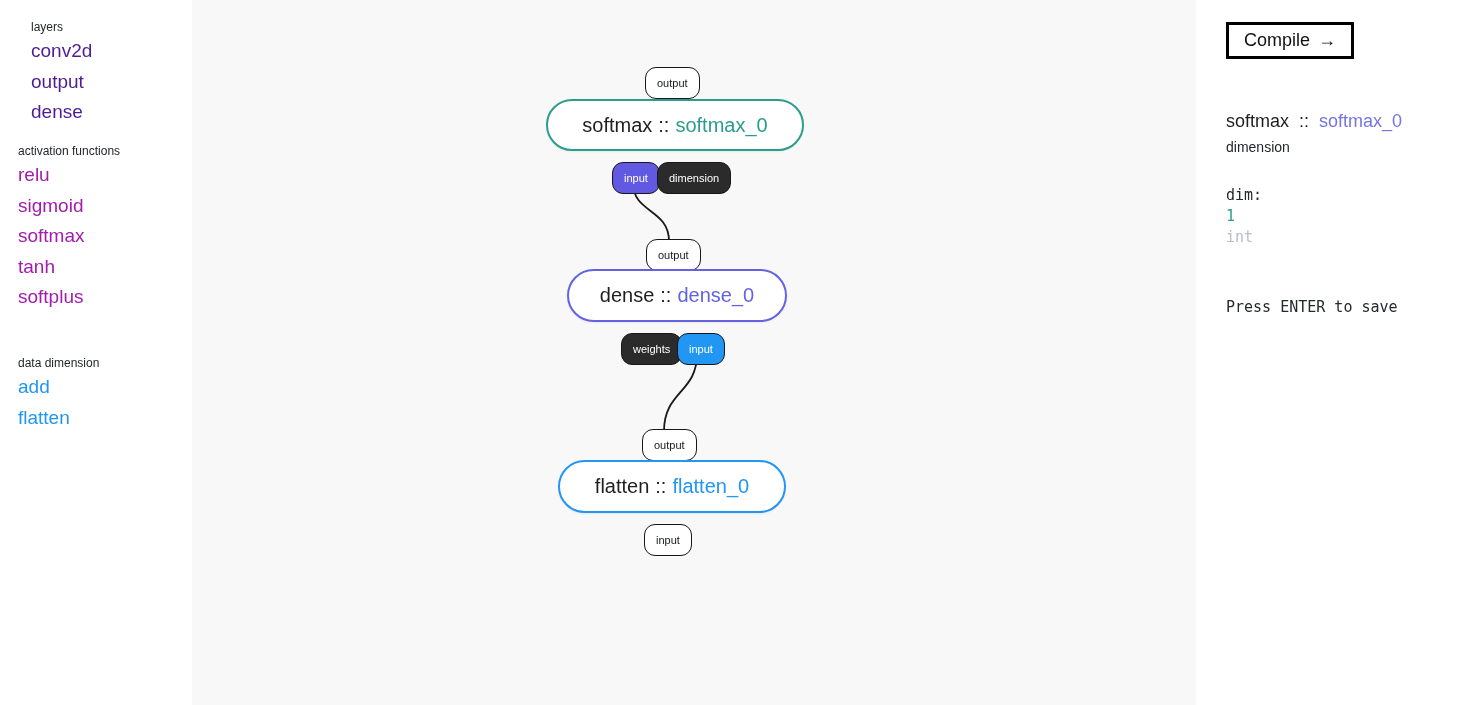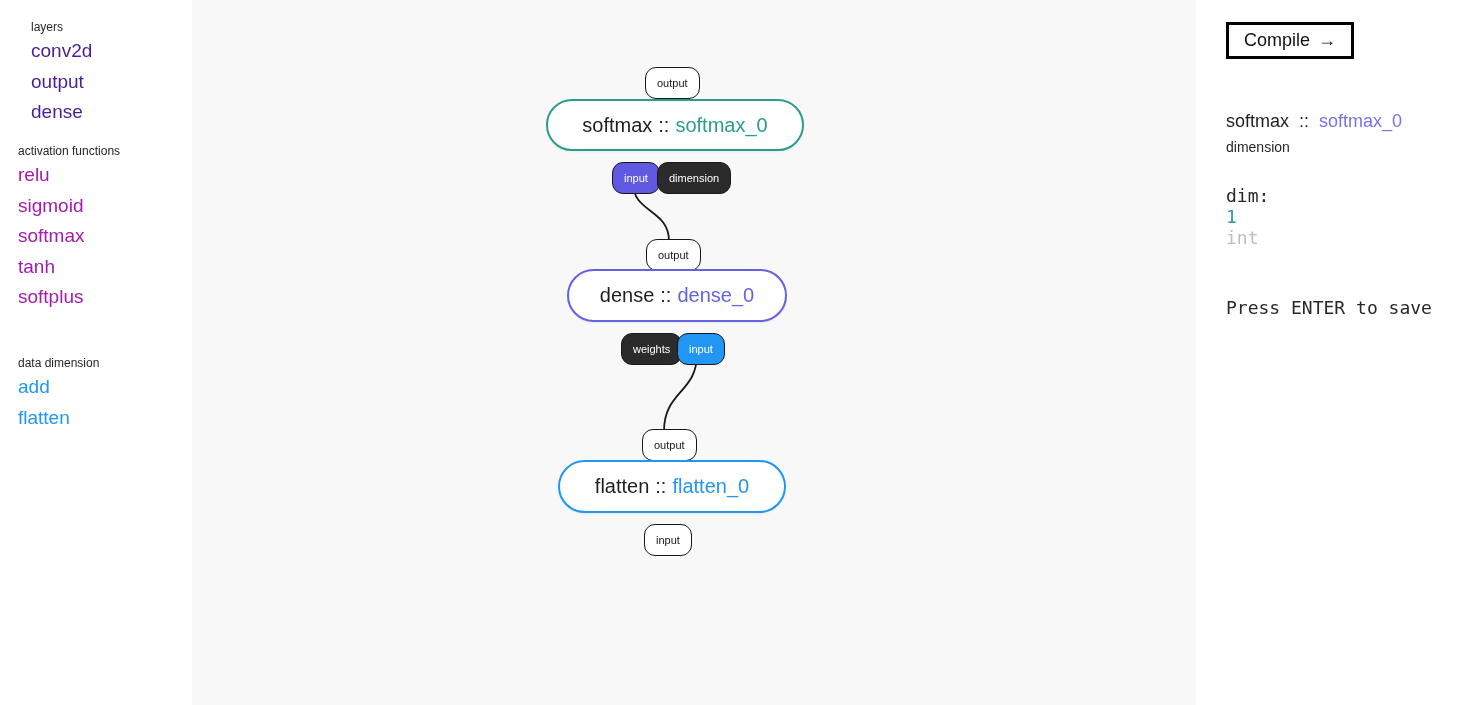--- a/index.html
+++ b/index.html
@@ -41,21 +41,21 @@
   .pill-blue    { background:#2196f3; border:1.5px solid #16181c; color:#ffffff; }
 
   
   .inspector { position:absolute; left:1196px; top:0; width:265px; height:705px; background:#ffffff; }
   .compile-btn { position:absolute; left:30px; top:22px; height:37px; background:#ffffff;
                  border:3px solid #000; display:flex; align-items:center; padding:0 15px;
                  font-size:18px; color:#111; cursor:pointer; gap:8px; }
   .insp-title { position:absolute; left:30px; top:111px; font-size:18px; white-space:nowrap; }
   .insp-title .sep { margin:0 5px; }
   .insp-attr { position:absolute; left:30px; top:139px; font-size:14px; color:#23262b; }
-  .mono { font-family:"DejaVu Sans Mono","Liberation Mono",monospace; font-size:18px; line-height:21px; }
+  .mono { font-family:"DejaVu Sans Mono","Liberation Mono",monospace; font-size:15px; line-height:21px; }
   .insp-field { position:absolute; left:30px; top:185px; }
   .field-label { color:#24292e; }
   .field-value { color:#2a9d8f; cursor:text; }
   .field-type  { color:#b8bec6; }
   .insp-hint { position:absolute; left:30px; top:297px; color:#24292e; }
 </style>
 </head>
 <body>
 
 <div class="app">

